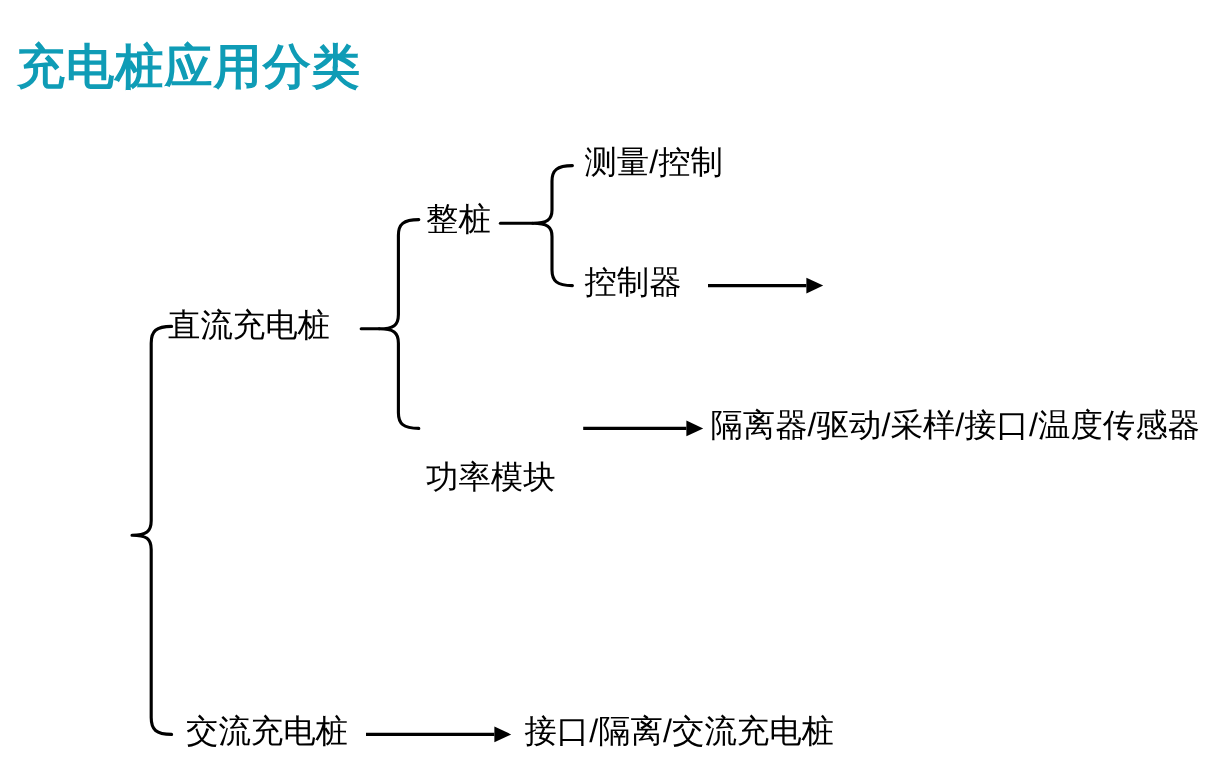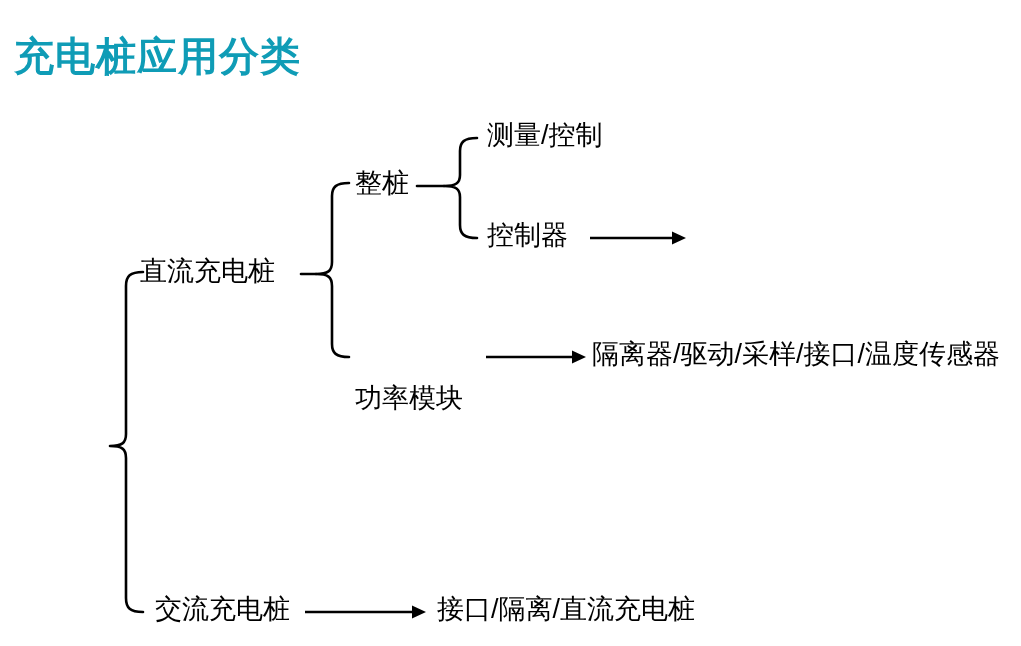--- a/index.html
+++ b/index.html
@@ -117,15 +117,15 @@
 
   <div class="node-label" style="left:355px; top:341px;margin-top:44px;">功率模块</div>
 
   <div class="node-label" style="left:487px; top:122px;">测量/控制</div>
 
   <div class="node-label" style="left:487px; top:222px;">控制器</div>
 
 
   <div class="node-label" style="left:592px; top:341px;">隔离器/驱动/采样/接口/温度传感器</div>
 
-  <div class="node-label" style="left:437px; top:596px;">接口/隔离/直流充电桩</div>
+  <div class="node-label" style="left:437px; top:596px;">接口/隔离/交流充电桩</div>
 
 </div>
 
 </body></html>

